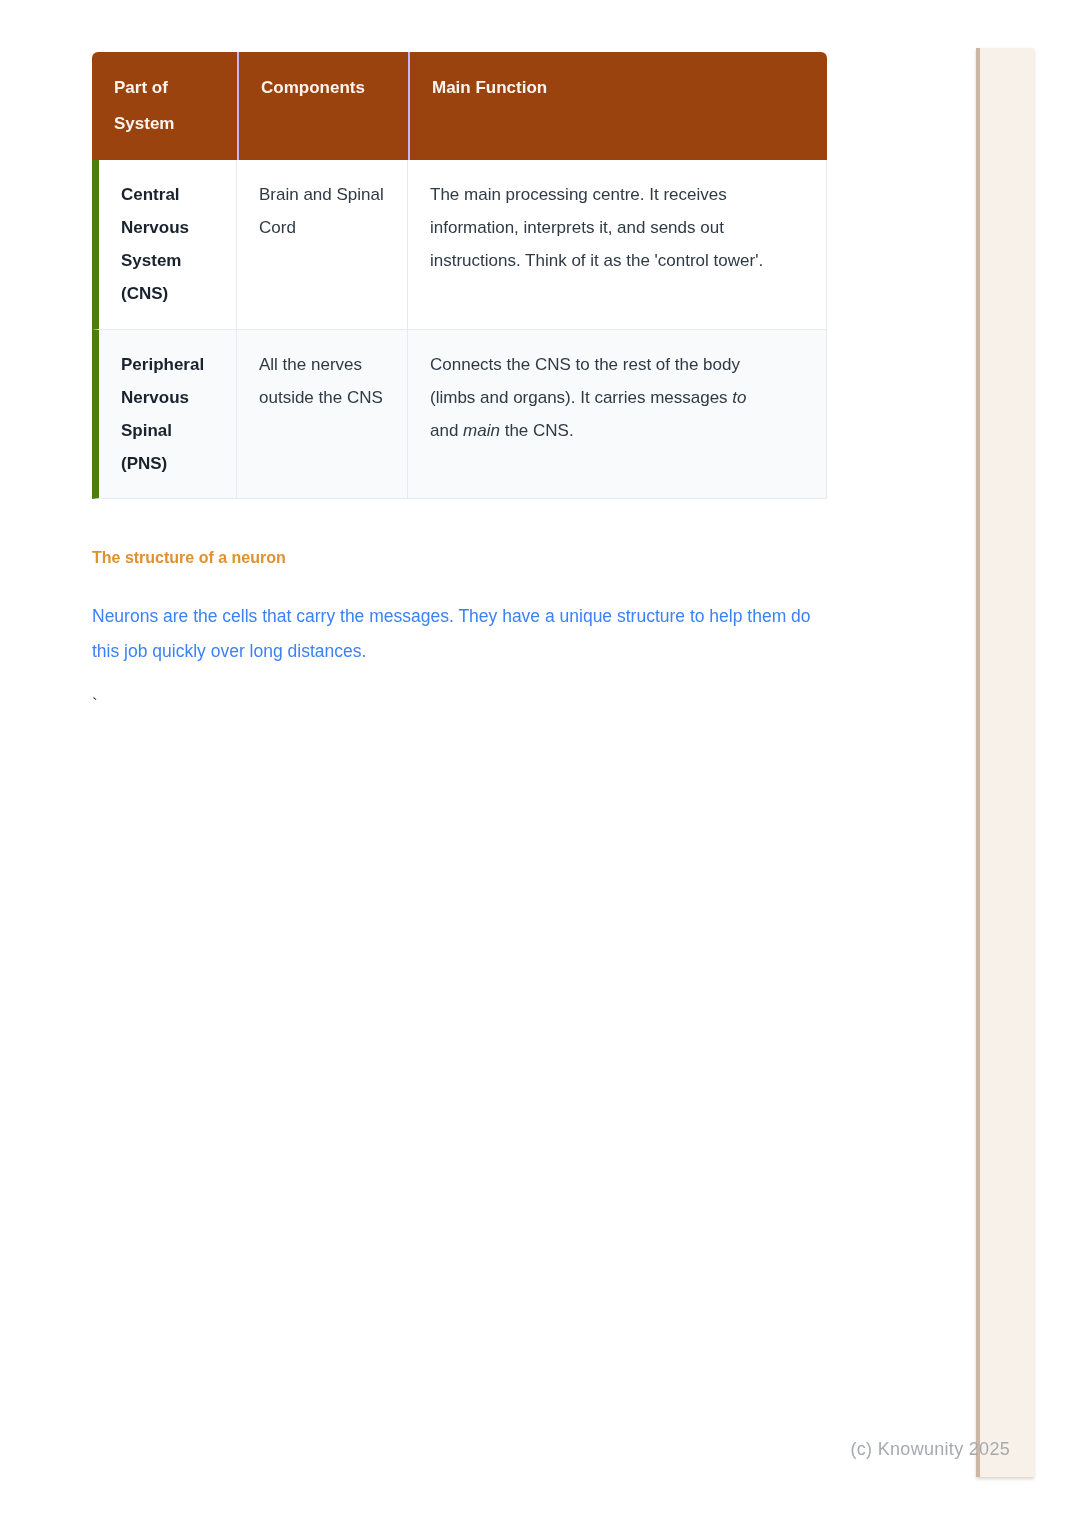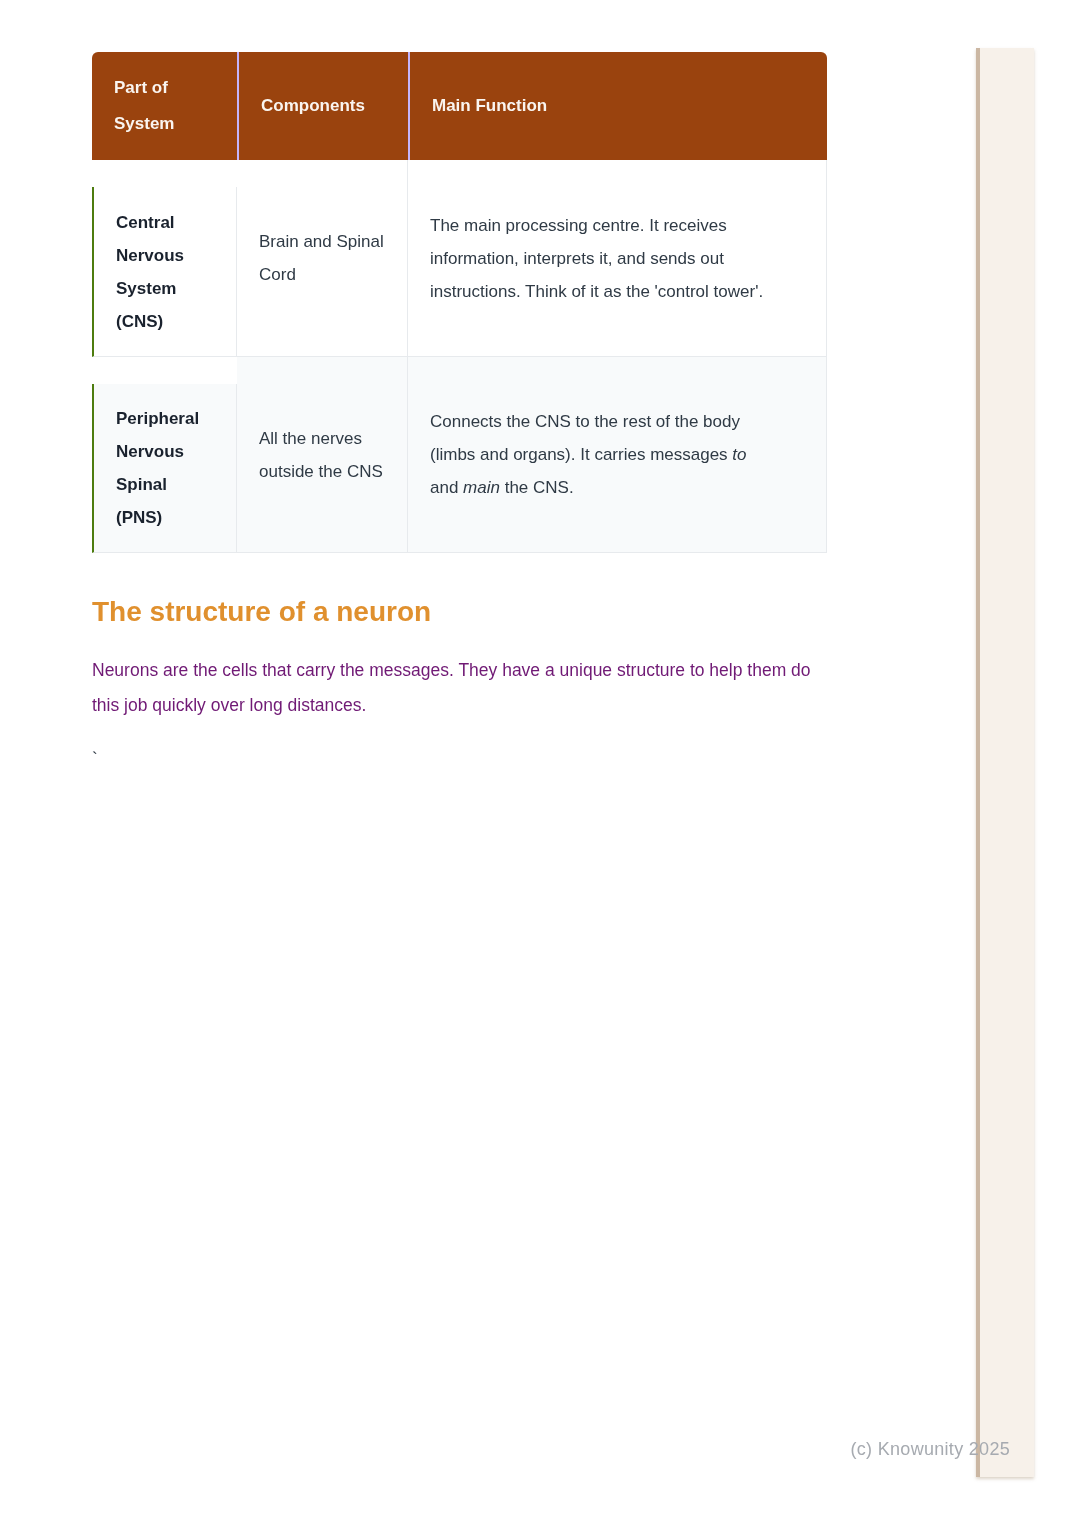--- a/index.html
+++ b/index.html
@@ -29,62 +29,62 @@
 
   
   .ntable {
     display:grid;
     grid-template-columns:145px 171px 419px;
     border-radius:6px 6px 0 0;
     overflow:hidden;
   }
   .cell {
     display:flex;
-    align-items:center;
+    align-items:flex-start;
     padding:18px 22px;
   }
   .th {
     background:#9A430E;
     color:#FAF5F0;
     font-size:17px;
     font-weight:600;
     line-height:36px;
     min-height:108px;
   }
   .th.sep { border-left:2px solid #c4b5fd; }
   .td {
     font-size:17px;
     line-height:33px;
     color:#2F3A45;
     background:#ffffff;
     border-bottom:1px solid #E7EAED;
     border-right:1px solid #E7EAED;
     min-height:170px;
   }
-  .td.first { border-left:2px solid #4d7c0f;margin-top:27px; }
+  .td.first { border-left:7px solid #4d7c0f; }
   .row-alt .td { background:#F8FAFB; min-height:169px; }
   .td.part {
     font-weight:700;
     color:#1A222E;
   }
   .td.func { padding-right:52px; }
 
   
   .section-heading {
     margin-top:44px;
-    font-size:28px;
+    font-size:16px;
     font-weight:700;
     color:#E0902E;
     line-height:29px;
   }
   .section-paragraph {
     margin-top:27px;
     font-size:17.5px;
     line-height:35px;
-    color:#701a75;
+    color:#3b82f6;
     max-width:740px;
   }
   .stray-char {
     margin-top:26px;
     font-size:17px;
     color:#2F3A45;
   }
 
   
   .footer-copyright {

